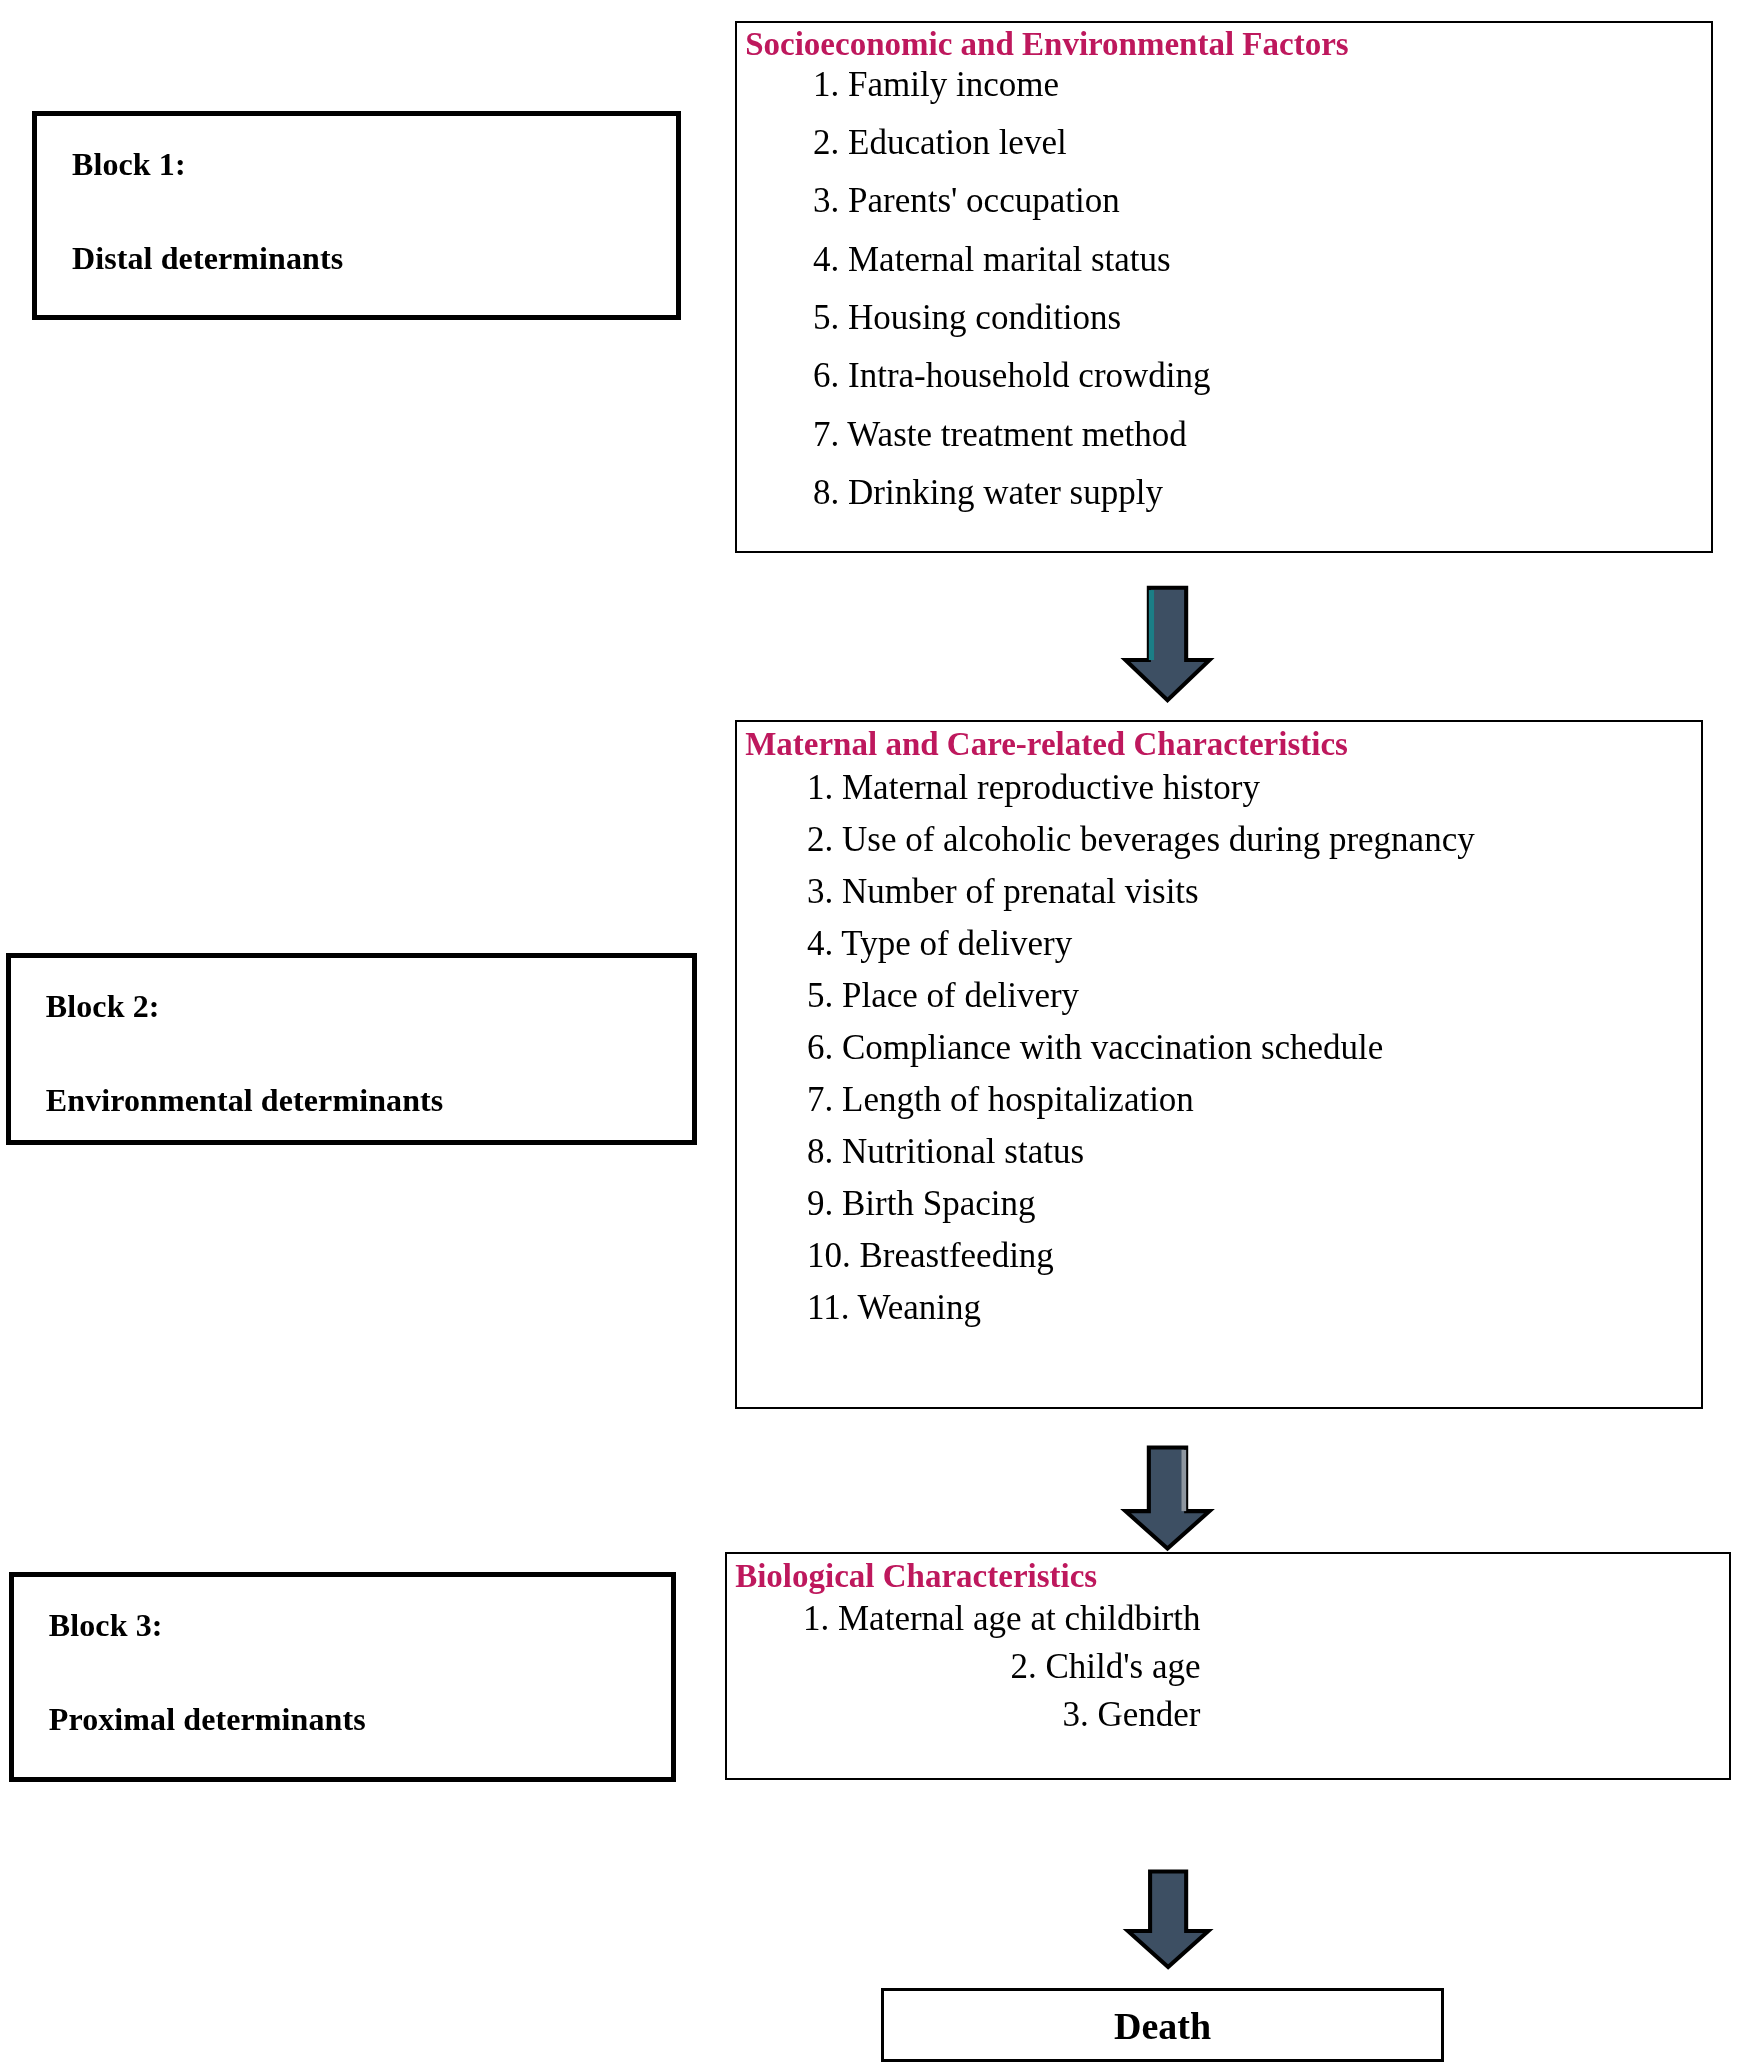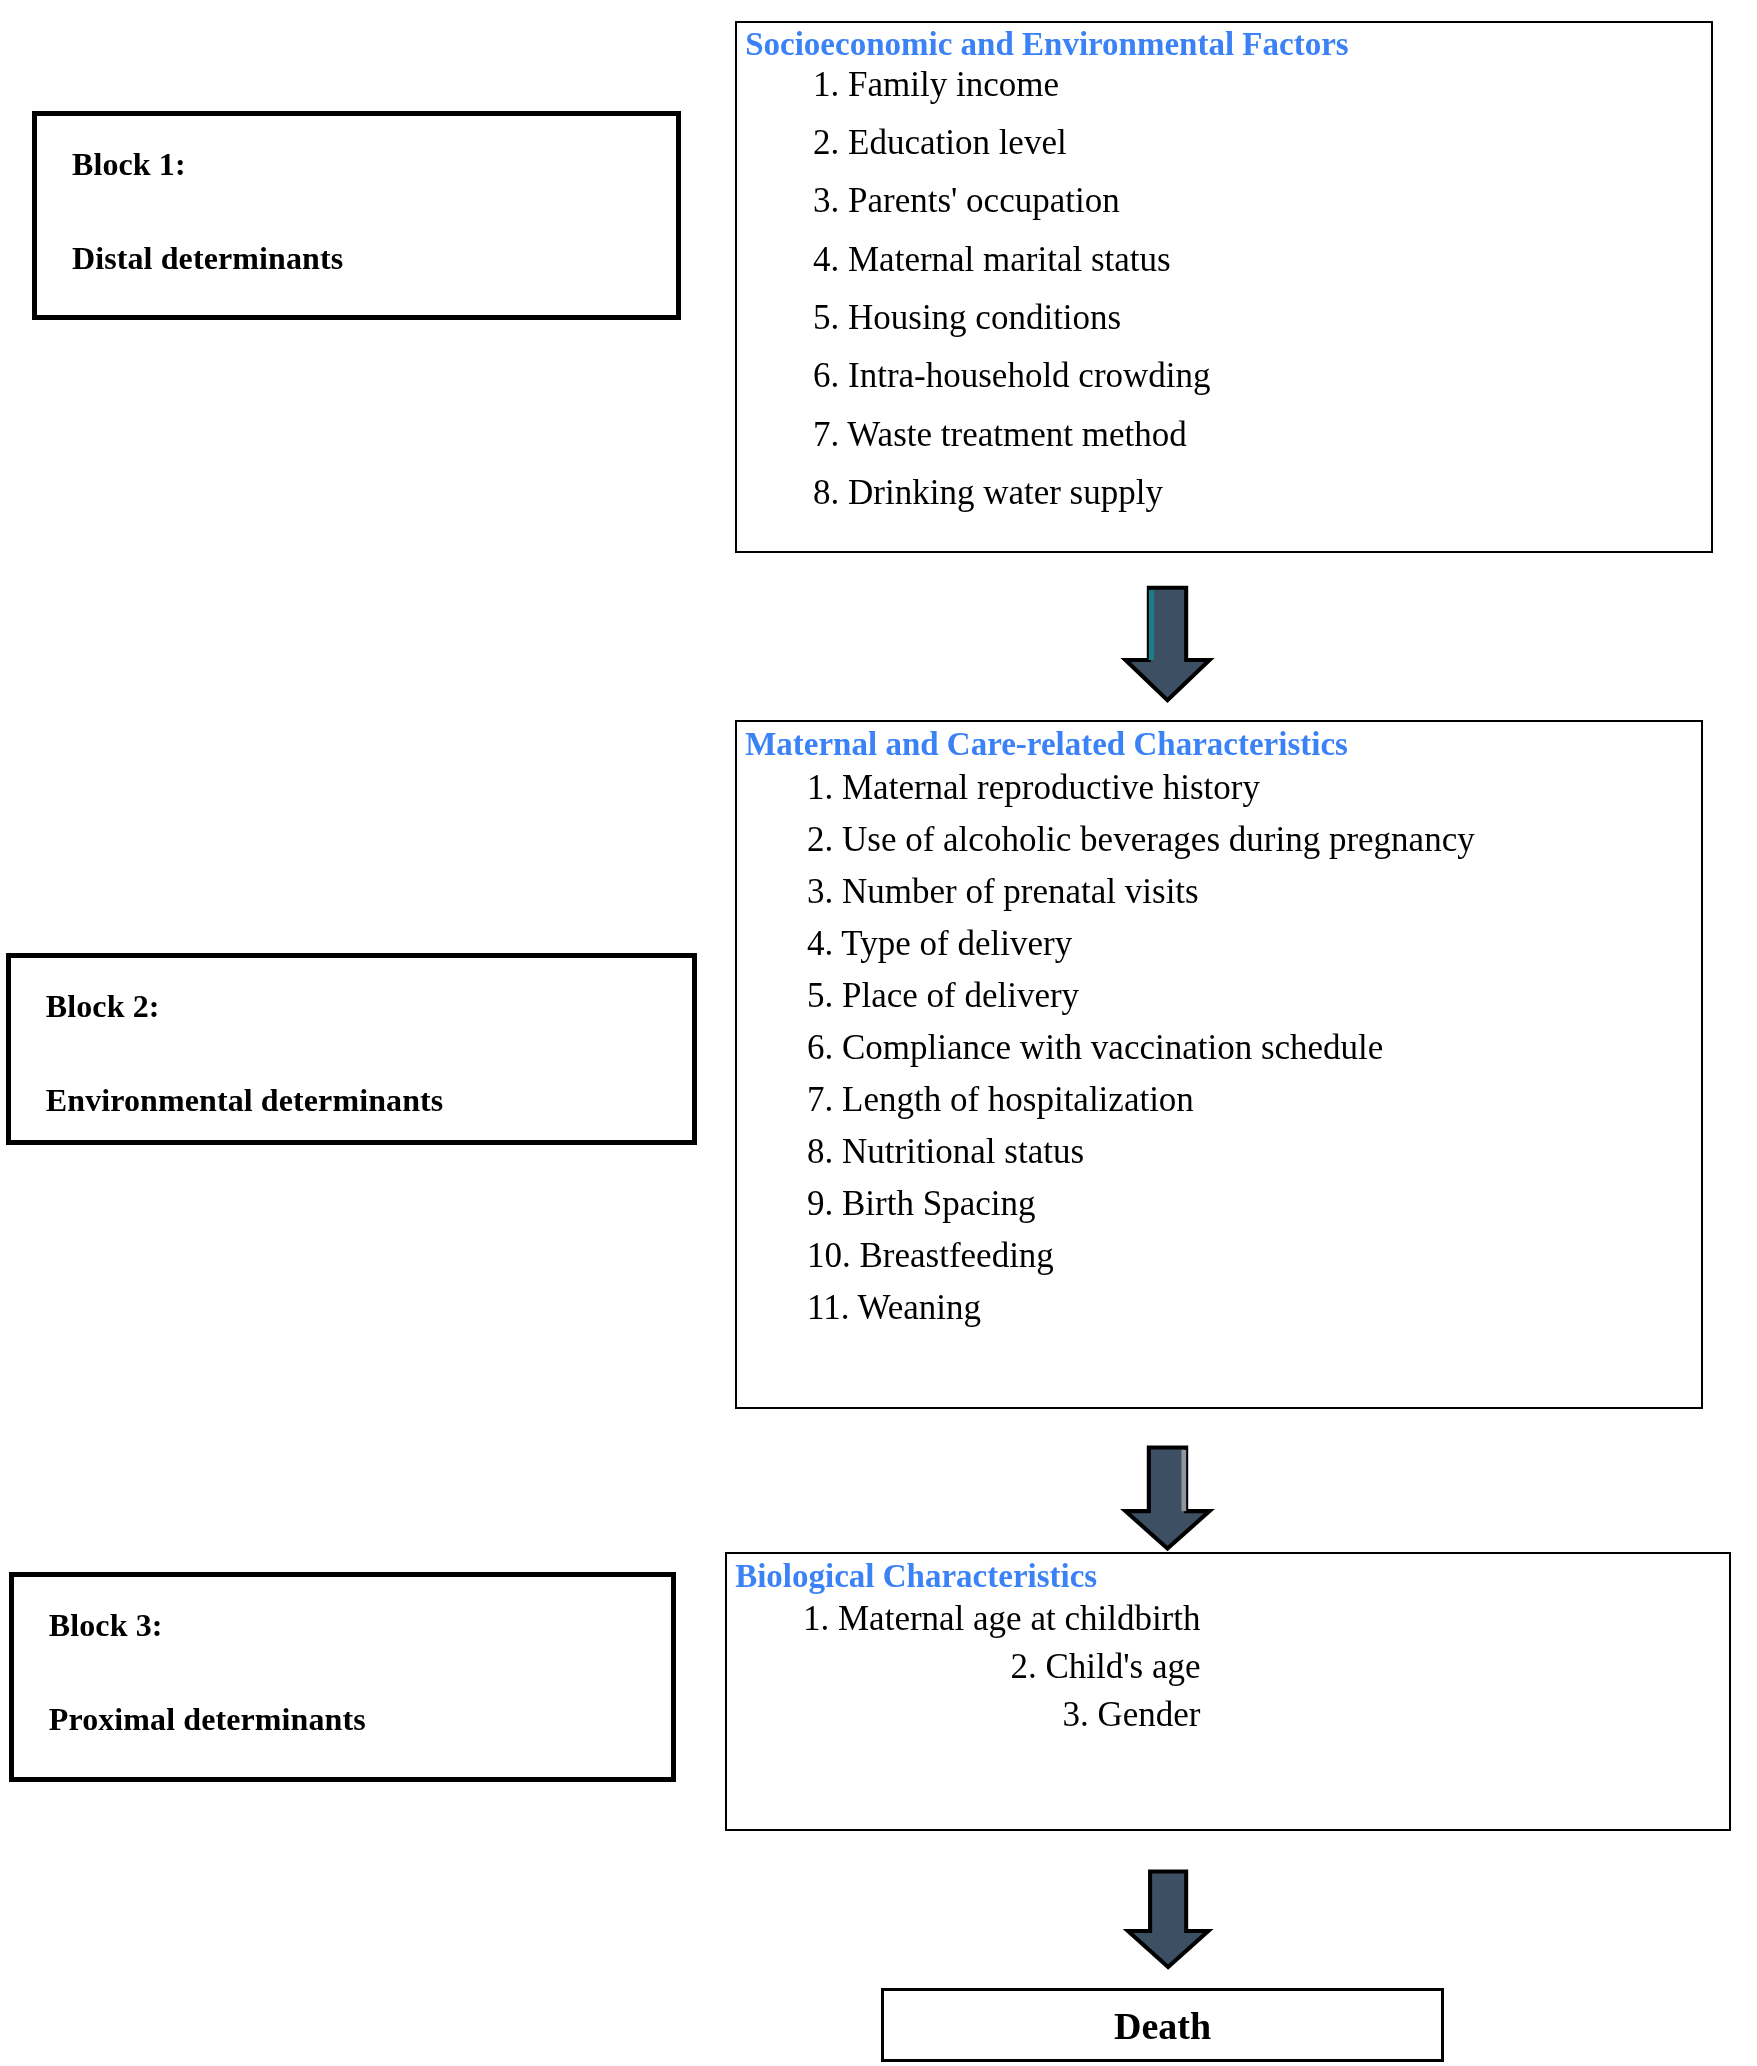--- a/index.html
+++ b/index.html
@@ -42,21 +42,21 @@
   .content-box {
     border: 2.9px solid #000000;
   }
   .content-title {
     position: absolute;
     left: 8.2px;
     top: 4.7px;
     font-weight: bold;
     font-size: 33px;
     line-height: 1.05;
-    color: #3b82f6;
+    color: #be185d;
     white-space: nowrap;
   }
   .content-list {
     position: absolute;
     left: 76px;
     top: 44px;
     margin: 0;
     padding: 0;
     list-style: none;
   }
@@ -143,21 +143,21 @@
   <svg class="arrow" style="left:1115px; top:1444px;" width="105" height="108" viewBox="0 0 180 185">
     <polygon points="58,6 122,6 122,115 162,115 90,179 18,115 58,115" fill="#3d4f63" stroke="#000000" stroke-width="7"></polygon>
     <rect x="114" y="10" width="8" height="105" fill="#8e969f"></rect>
   </svg>
 
   <div class="box label-box" style="left:8.8px; top:1572px; width:667px; height:210px;">
     <div class="label-title">Block 3:</div>
     <div class="label-sub">Proximal determinants</div>
   </div>
 
-  <div class="box content-box" style="left:725px; top:1552px; width:1006px; height:279px;">
+  <div class="box content-box" style="left:725px; top:1552px; width:1006px; height:228px;">
     <div class="content-title">Biological Characteristics</div>
     <ul class="content-list gap-tight" style="left:76px; top:47px;">
       <li>1. Maternal age at childbirth</li>
       <li>2. Child's age</li>
       <li>3. Gender</li>
     </ul>
   </div>
 
   <svg class="arrow" style="left:1121px; top:1868px;" width="96" height="102" viewBox="0 0 165 175">
     <polygon points="50,6 112,6 112,108 150,108 81,170 12,108 50,108" fill="#3d4f63" stroke="#000000" stroke-width="7"></polygon>

